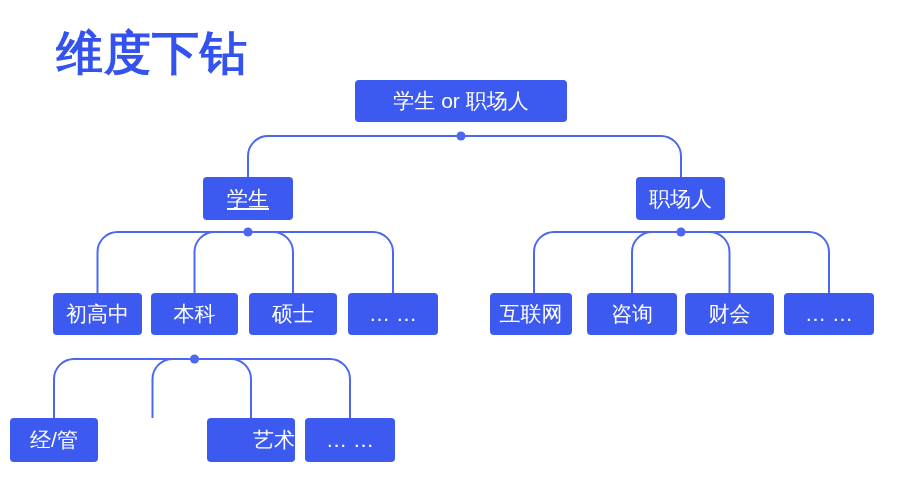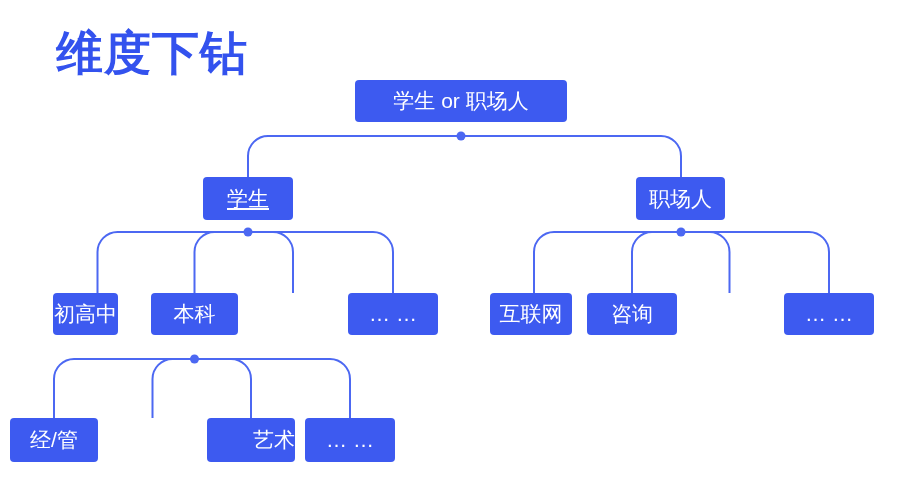--- a/index.html
+++ b/index.html
@@ -94,35 +94,41 @@
     <span>学生 or 职场人</span>
   </div>
 
   <div class="node" style="left:203px;top:177px;width:90px;height:43px;text-decoration:underline;">
     <span>学生</span>
   </div>
   <div class="node" style="left:636px;top:177px;width:89px;height:43px;justify-content:center;">
     <span>职场人</span>
   </div>
 
-  <div class="node" style="left:53px;top:293px;width:65px;height:42px;">
+  <div class="node" style="left:53px;top:293px;width:89px;height:42px;">
     <span>初高中</span>
   </div>
   <div class="node" style="left:151px;top:293px;width:87px;height:42px;">
     <span>本科</span>
+  </div>
+  <div class="node" style="left:249px;top:293px;width:88px;height:42px;">
+    <span>硕士</span>
   </div>
   <div class="node" style="left:348px;top:293px;width:90px;height:42px;">
     <span>… …</span>
   </div>
 
   <div class="node" style="left:490px;top:293px;width:82px;height:42px;">
     <span>互联网</span>
   </div>
   <div class="node" style="left:587px;top:293px;width:90px;height:42px;">
     <span>咨询</span>
+  </div>
+  <div class="node" style="left:685px;top:293px;width:89px;height:42px;">
+    <span>财会</span>
   </div>
   <div class="node" style="left:784px;top:293px;width:90px;height:42px;">
     <span>… …</span>
   </div>
 
   <div class="node" style="left:10px;top:418px;width:88px;height:44px;">
     <span>经/管</span>
   </div>
   <div class="node" style="left:207px;top:418px;width:88px;height:44px;justify-content:flex-end;">
     <span>艺术</span>

